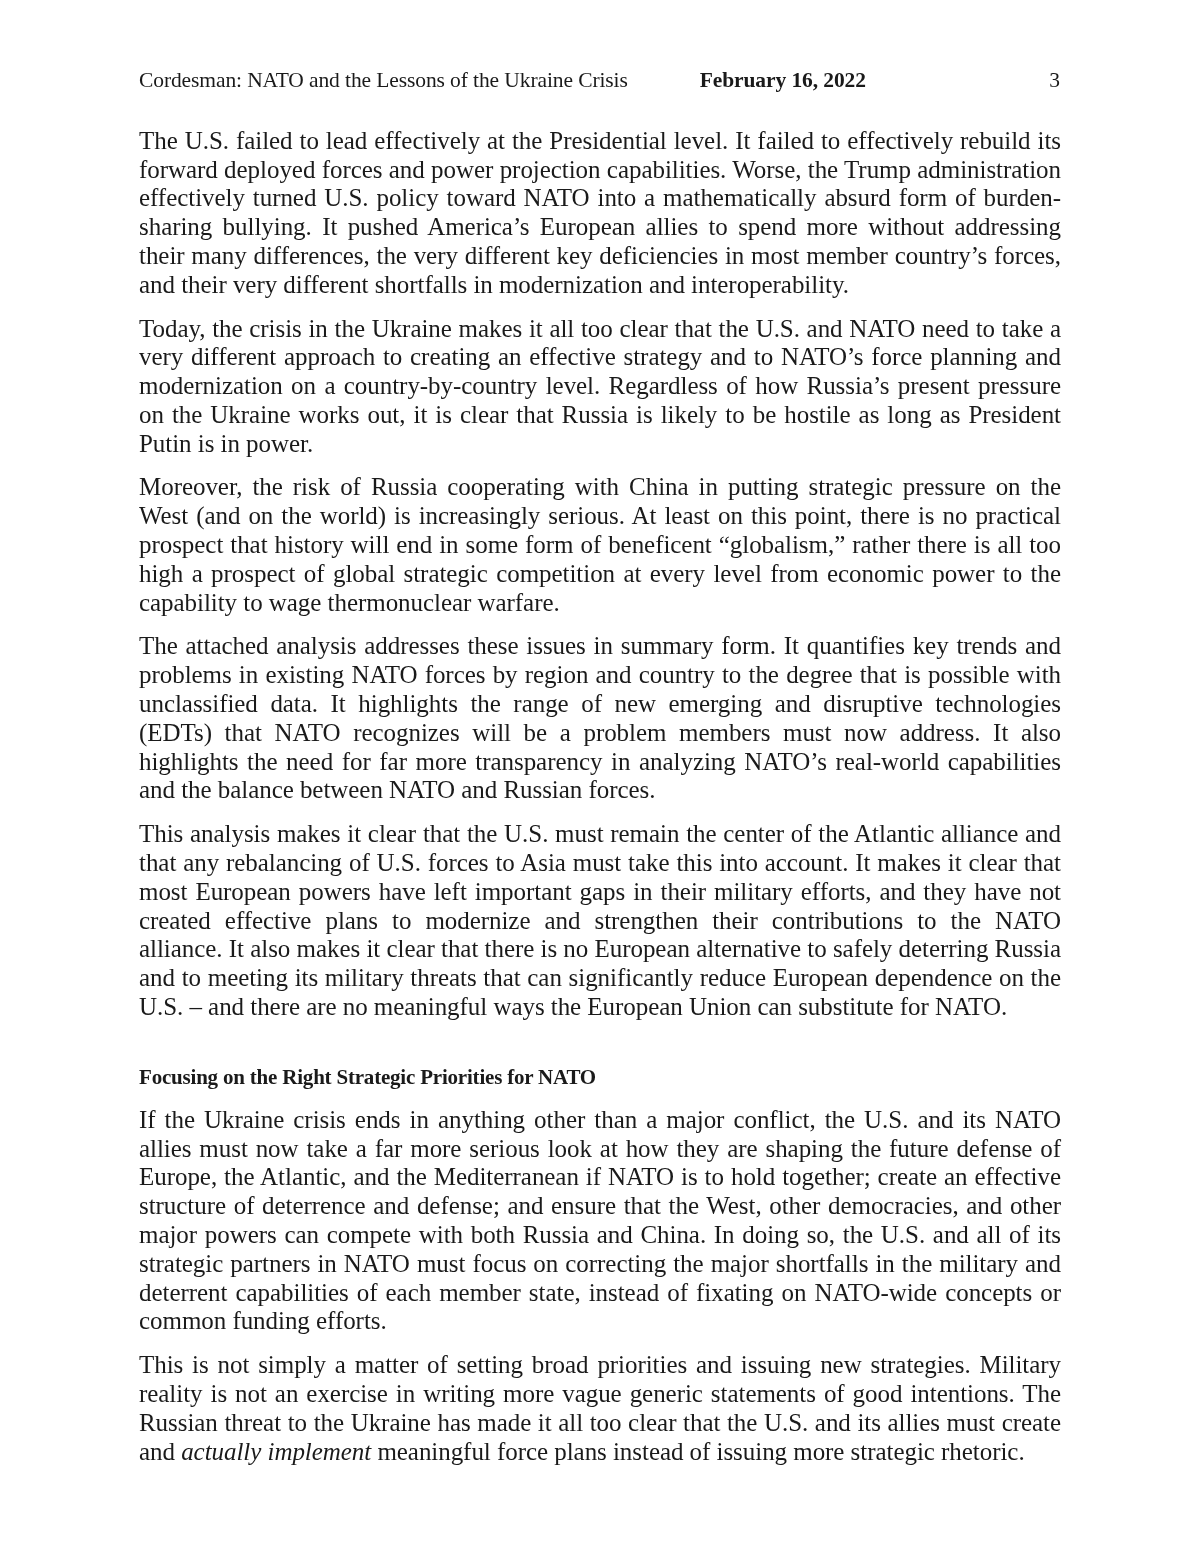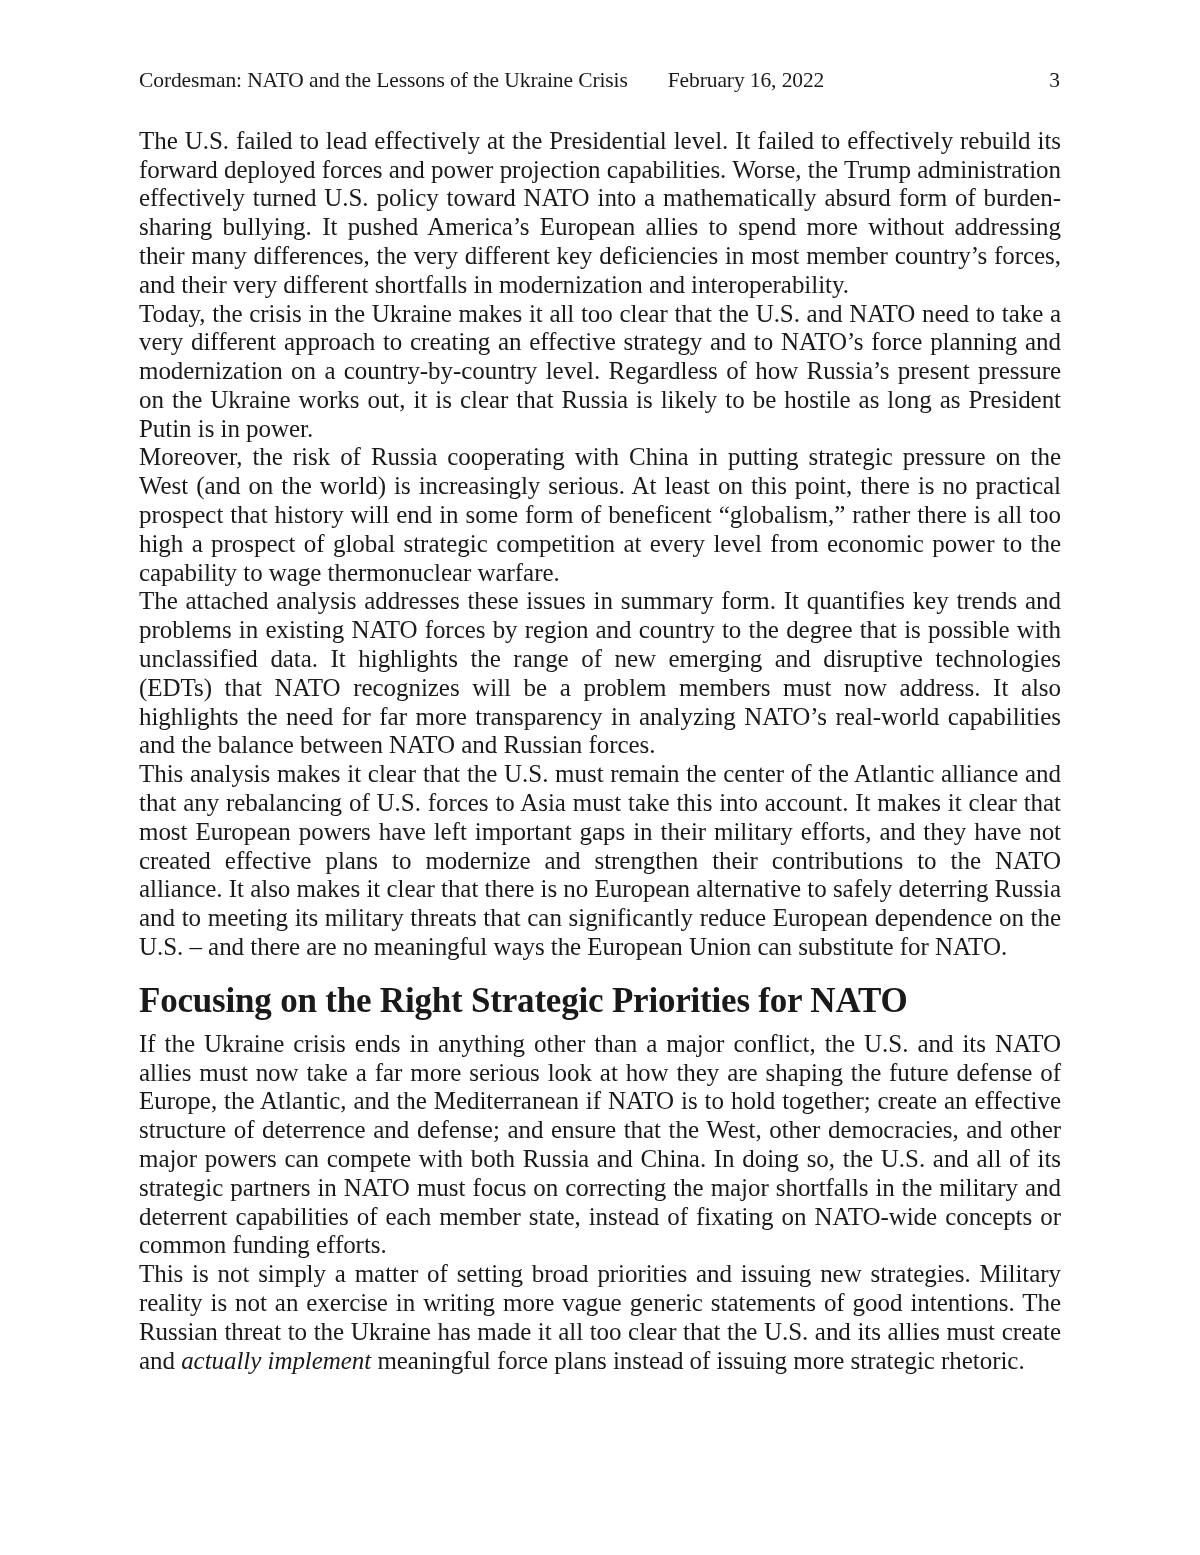--- a/index.html
+++ b/index.html
@@ -40,22 +40,23 @@
     align-items: baseline;
     font-size: 21.5px;
     line-height: 1.15;
     padding-top: 68px;
     white-space: nowrap;
   }
   .header-title {
     letter-spacing: -0.1px;
   }
   .header-date {
-    margin-left: 40px;
+    margin-left: 72px;
     letter-spacing: -0.1px;
+    font-weight: bold;
   }
   .header-pageno {
     margin-left: auto;
     font-size: 21.5px;
     padding-right: 1px;
   }
 
   
   .body-block {
     padding-top: 34px;
@@ -64,28 +65,28 @@
   p.para {
     margin: 0 0 0 0;
     font-size: 25px;
     line-height: 28.8px;
     text-align: justify;
     text-justify: inter-word;
     letter-spacing: -0.05px;
     word-spacing: 0px;
   }
   p.para + p.para {
-    margin-top: 0;
+    margin-top: 15px;
   }
 
   h2.section-heading {
-    font-size: 35px;
+    font-size: 21px;
     font-weight: bold;
     line-height: 30px;
-    margin: 24px 0 14px 0;
+    margin: 40px 0 14px 0;
     letter-spacing: -0.2px;
     text-align: left;
   }
 
   em.em {
   }
 
   
   .tail-para {
     margin-top: 15px;

